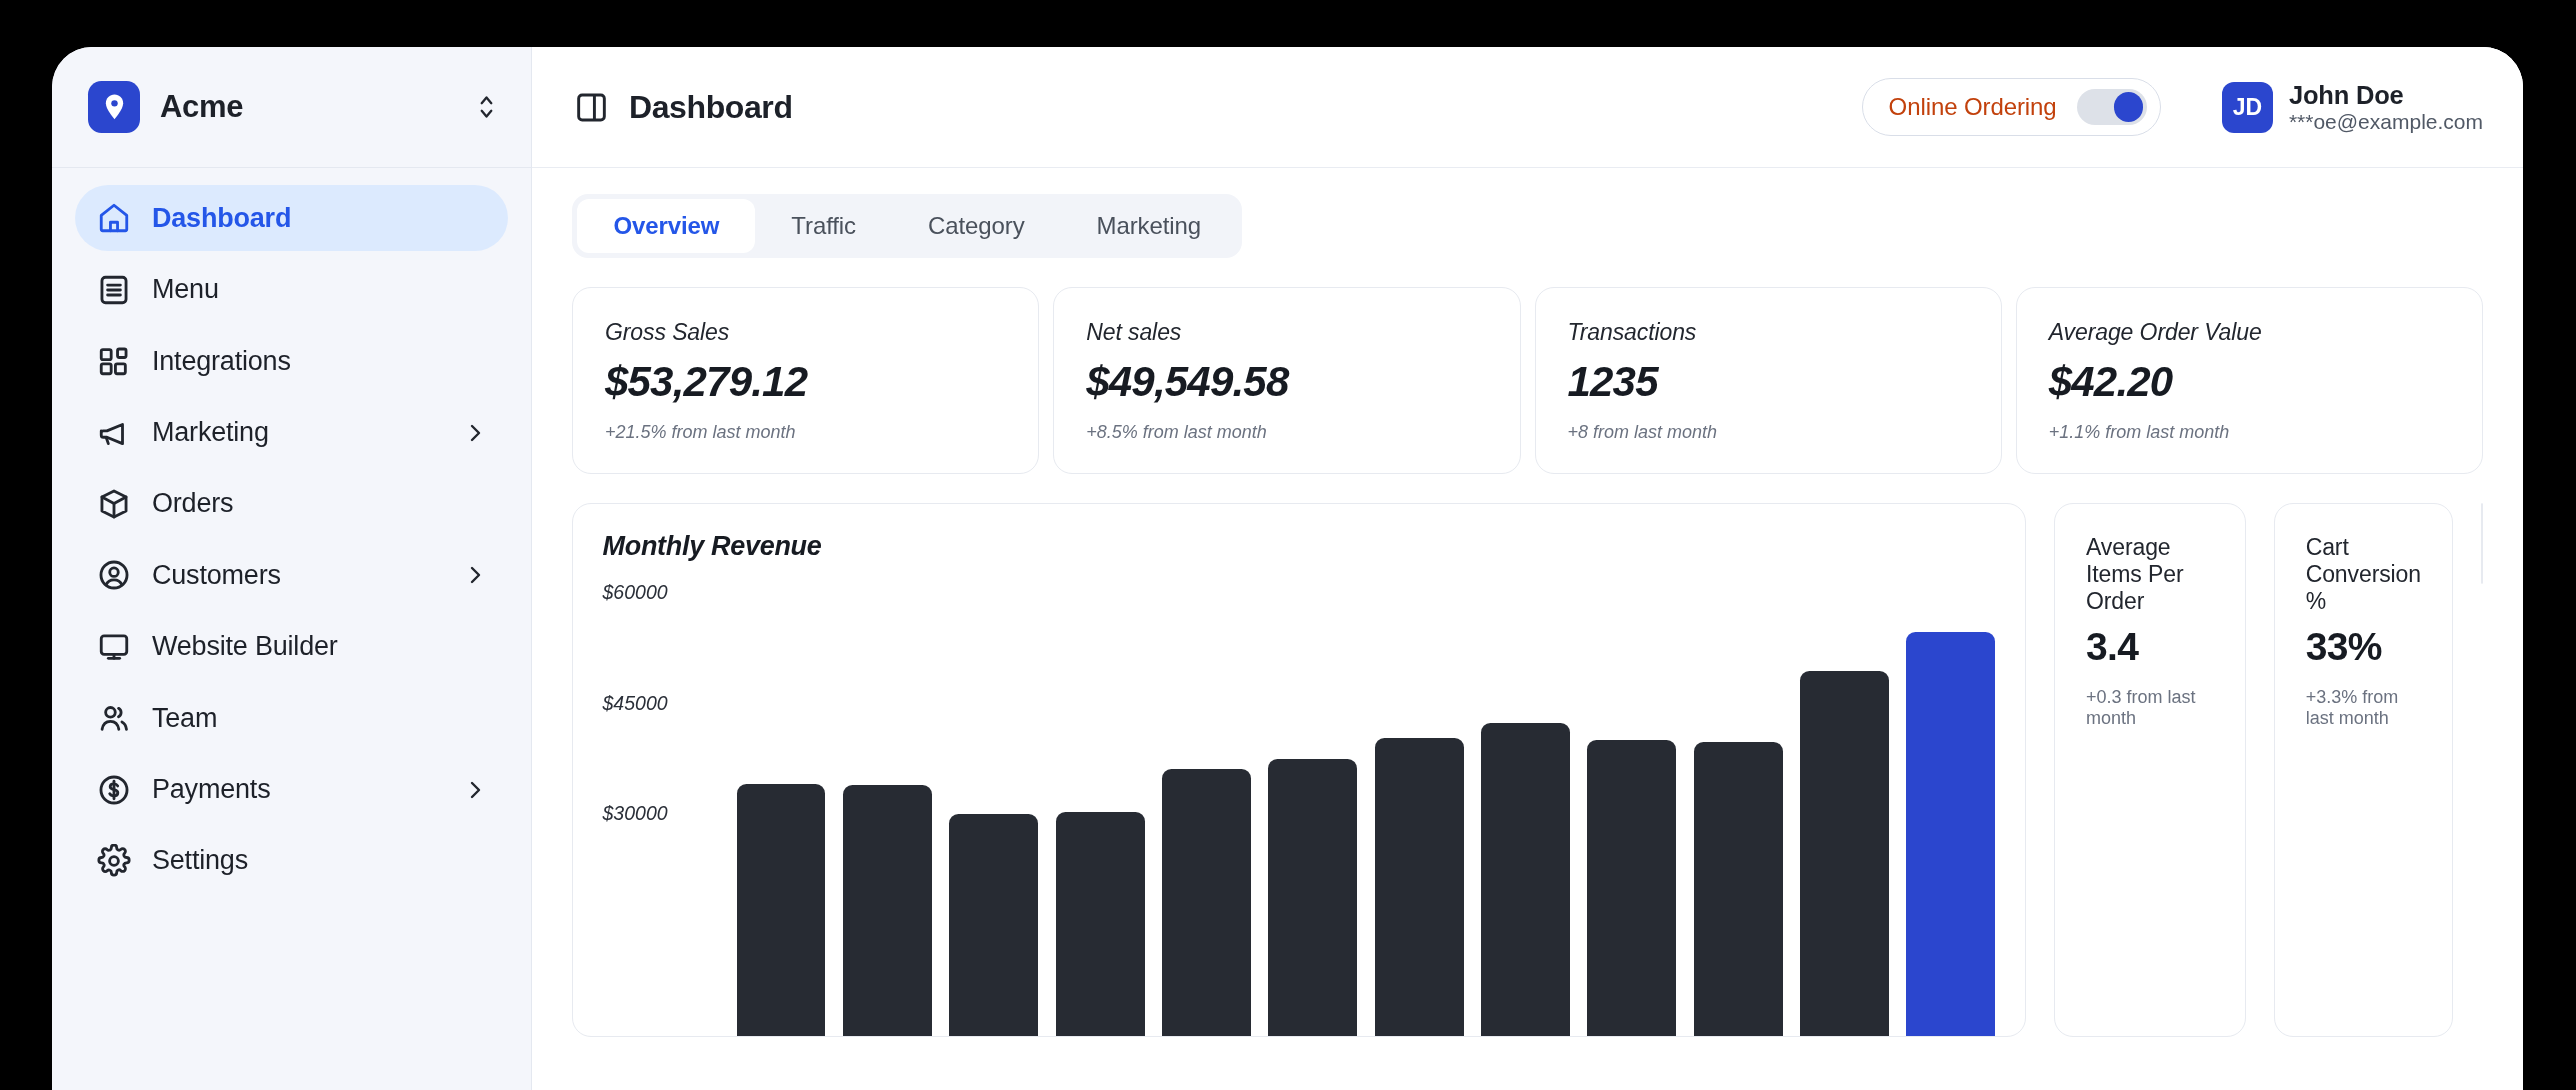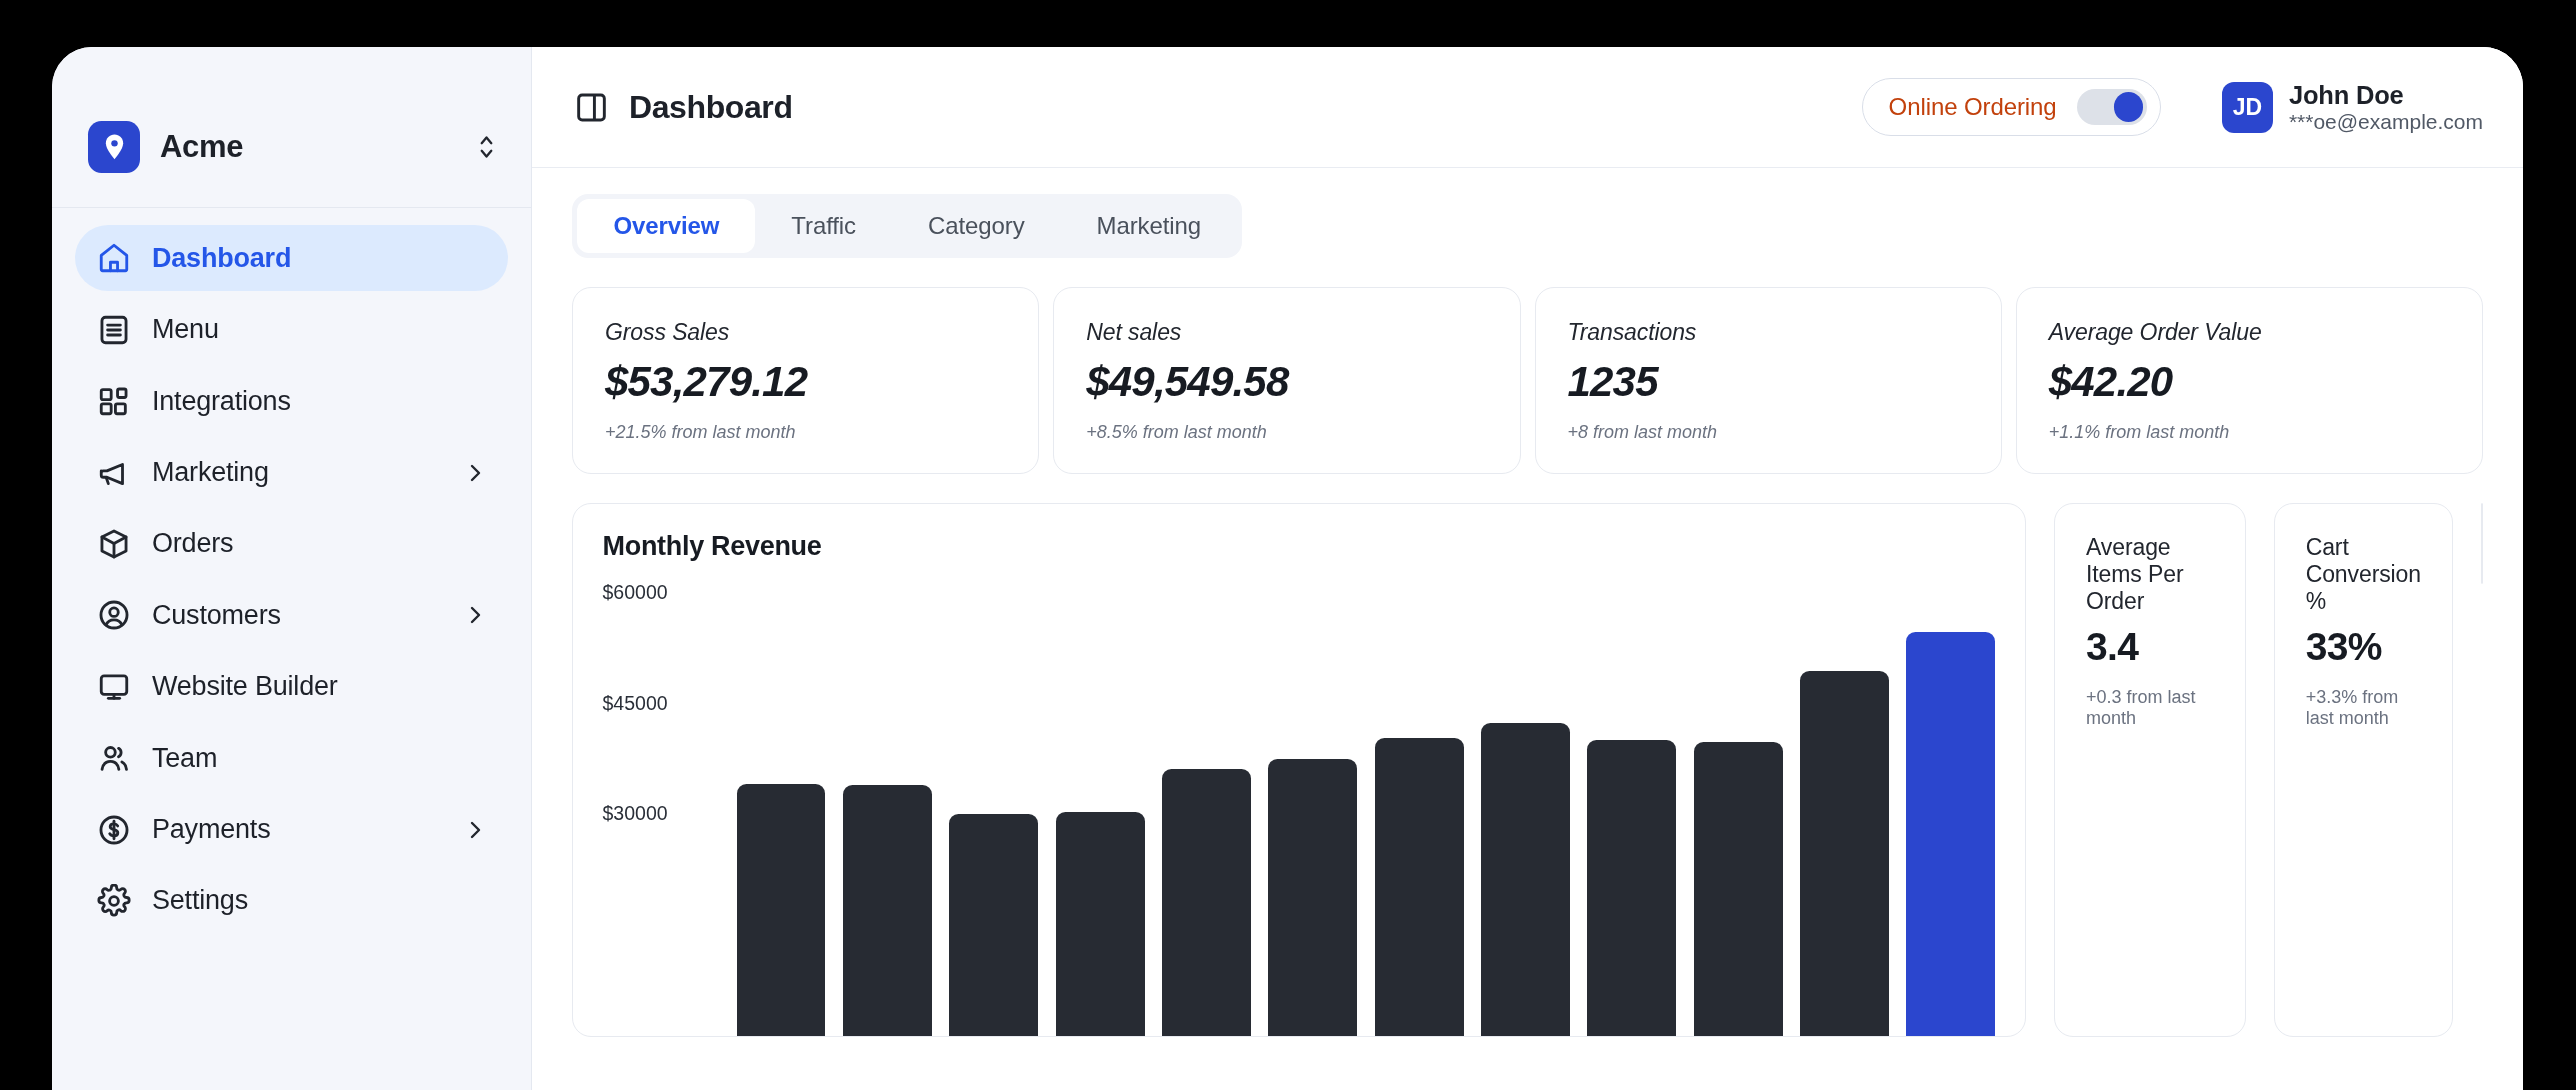--- a/index.html
+++ b/index.html
@@ -31,21 +31,20 @@
     background: #F4F6FB;
     border-right: 1.3px solid #E4E8F0;
     display: flex; flex-direction: column;
     flex: 0 0 480px;
   }
   .brand {
     height: 121px; flex: 0 0 121px;
     display: flex; align-items: center;
     padding: 0 31px 0 36px;
     border-bottom: 1.3px solid #E4E8F0;
-    margin-top: 40px;
   }
   .brand-logo {
     width: 52px; height: 52px; border-radius: 13.4px;
     background: #2B46CE;
     display: flex; align-items: center; justify-content: center;
     flex: 0 0 52px;
   }
   .brand-name {
     font-size: 31px; font-weight: bold; color: #1D2129;
     margin-left: 20px; letter-spacing: -0.3px;
@@ -134,21 +133,21 @@
   }
   .kpi-card { flex: 1 1 0; padding: 31px 32px 29.5px 32px; }
   .kpi-label { font-size: 23px; color: #22262E; letter-spacing: -0.1px; }
   .kpi-value {
     font-size: 42px; font-weight: bold; color: #171B22;
     margin-top: 12px; letter-spacing: -0.8px;
   }
   .kpi-delta { font-size: 18px; color: #6B7280; margin-top: 16px; }
 
   .lower { display: flex; gap: 28px; margin-top: 29.5px; }
-  .chart-card { flex: 1 1 auto; padding: 27px 29.5px 0 29.5px; min-width: 0; }
+  .chart-card { flex: 1 1 auto; padding: 27px 29.5px 0 29.5px; min-width: 0; font-style: italic; }
   .chart-title { font-size: 27px; font-weight: bold; color: #171B22; letter-spacing: -0.3px; }
   .chart-body { position: relative; height: 443px; margin-top: 31px; }
   .ylabels { position: absolute; left: 0; top: 0; width: 134px; height: 100%; }
   .ylabel { position: absolute; font-size: 19.5px; color: #2A2F38; }
   .plot { position: absolute; left: 134px; right: 0; top: 0; bottom: 0; display: flex; align-items: flex-end; gap: 17.4px; }
   .bar { flex: 1 1 0; background: #272B33; border-radius: 9.4px 9.4px 0 0; }
   .bar.hl { background: #2B46CE; }
 
   .side-col { flex: 0 0 429px; display: flex; flex-direction: row; gap: 28px; }
   .side-card { padding: 29.5px 31px 28px 31px; }

